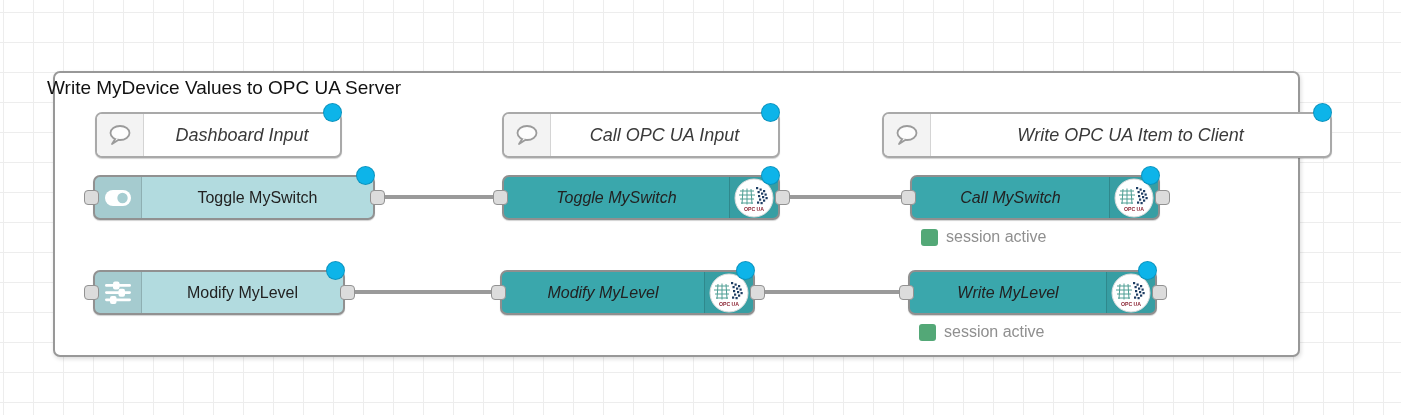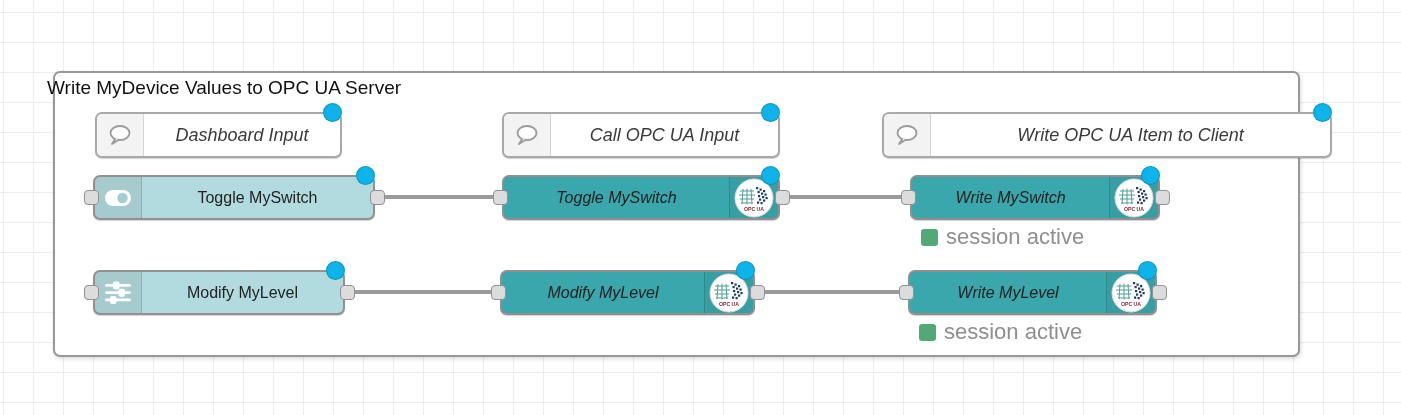--- a/index.html
+++ b/index.html
@@ -51,21 +51,21 @@
     border-radius:50%; background:#0db4e9; border:1px solid rgba(0,0,0,0.18);
     box-sizing:border-box; z-index:6;
   }
   .port {
     position:absolute; width:15px; height:15px; border-radius:4px;
     background:#dcdcdc; border:1.5px solid #929292; box-sizing:border-box; z-index:5;
   }
   .wire { position:absolute; height:4px; background:#9a9a9a; border-radius:2px; z-index:1; }
   .status { position:absolute; display:flex; align-items:center; height:20px; z-index:2; }
   .status-dot { width:17px; height:17px; border-radius:3px; background:#53a877; flex:none; }
-  .status-text { margin-left:8px; font-size:22px; color:#8f8f8f; white-space:nowrap; }
+  .status-text { margin-left:8px; font-size:16px; color:#8f8f8f; white-space:nowrap; }
   .opc-badge { display:block; }
 </style>
 </head>
 <body>
 
 <div class="canvas">
 
   <div class="group-box"></div>
   <div class="group-title">Write MyDevice Values to OPC UA Server</div>
 
@@ -141,21 +141,21 @@
             <rect x="23" y="23.5" width="2.2" height="2.2"></rect>
           <rect x="26.5" y="24" width="2.2" height="2.2"></rect>
         </g>
         <text x="20" y="33" font-size="5.2" fill="#8a2332" text-anchor="middle" font-weight="bold">OPC UA</text>
       </svg>
     </div>
     <div class="dot"></div>
   </div>
 
   <div class="node teal" style="left:910px; top:175px; width:250px; height:45px;">
-    <div class="lbl">Write MySwitch</div>
+    <div class="lbl">Call MySwitch</div>
     <div class="icon-right">
       <svg class="opc-badge" width="40" height="40" viewBox="0 0 40 40">
         <circle cx="20" cy="20" r="19" fill="#ffffff" stroke="#dcdcdc" stroke-width="1"></circle>
         <g stroke="#4f9e94" stroke-width="1" fill="none">
           <path d="M6 13 H20 M5 17 H21 M6 21 H20 M7 25 H19 M9 11 L8 26 M13 10.5 V26.5 M17 11 L18 26"></path>
         </g>
         <g fill="#1d3d63">
           <rect x="22" y="9" width="2.2" height="2.2"></rect>
             <rect x="25.5" y="10.5" width="2.2" height="2.2"></rect>
           <rect x="29" y="12" width="2.2" height="2.2"></rect>

